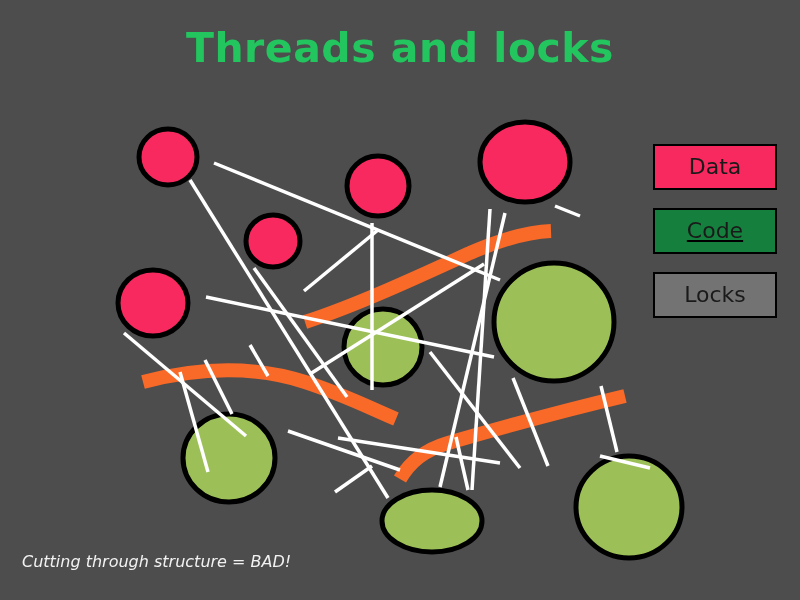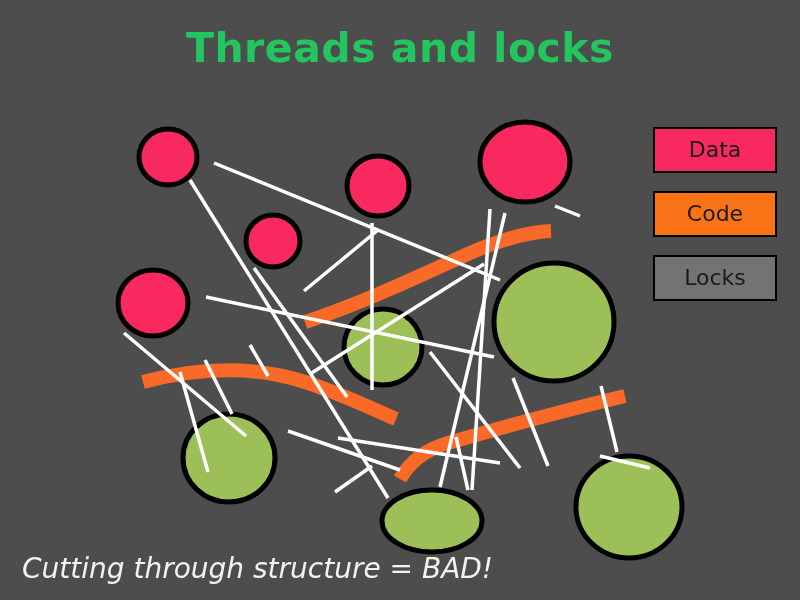--- a/index.html
+++ b/index.html
@@ -27,40 +27,41 @@
     font-weight: bold;
     letter-spacing: 0.5px;
     line-height: 1.1;
     white-space: nowrap;
   }
   #caption {
     position: absolute;
     left: 22px;
     top: 552px;
     color: #f2f2f2;
-    font-size: 28px;
+    font-size: 16px;
     font-style: italic;
     white-space: nowrap;
   }
   #legend {
     position: absolute;
     left: 653px;
     top: 127px;
     width: 124px;
   }
   .legend-item {
     position: relative;
     width: 124px;
     height: 46px;
     border: 2px solid #000000;
     box-sizing: border-box;
     margin-bottom: 18px;
     display: flex;
     align-items: center;
     justify-content: center;
+    margin-top: 17px;
   }
   .legend-label {
     color: #1a1a1a;
     font-size: 22px;
     font-weight: normal;
     line-height: 1;
   }
   #canvas {
     position: absolute;
     left: 0;
@@ -119,21 +120,21 @@
         <line x1="250" y1="345" x2="268" y2="376" stroke="#ffffff" stroke-width="3.5" stroke-linecap="butt"></line>
       </g>
   </svg>
 
   <div id="legend">
 
     <div class="legend-item" style="background: rgb(247, 41, 94);">
       <span class="legend-label">Data</span>
     </div>
 
-    <div class="legend-item" style="background: #f97316;">
+    <div class="legend-item" style="background: #15803d; text-decoration: underline;">
       <span class="legend-label">Code</span>
     </div>
 
     <div class="legend-item" style="background: #737373;">
       <span class="legend-label">Locks</span>
     </div>
 
   </div>
 
   <div id="caption">Cutting through structure = BAD!</div>

